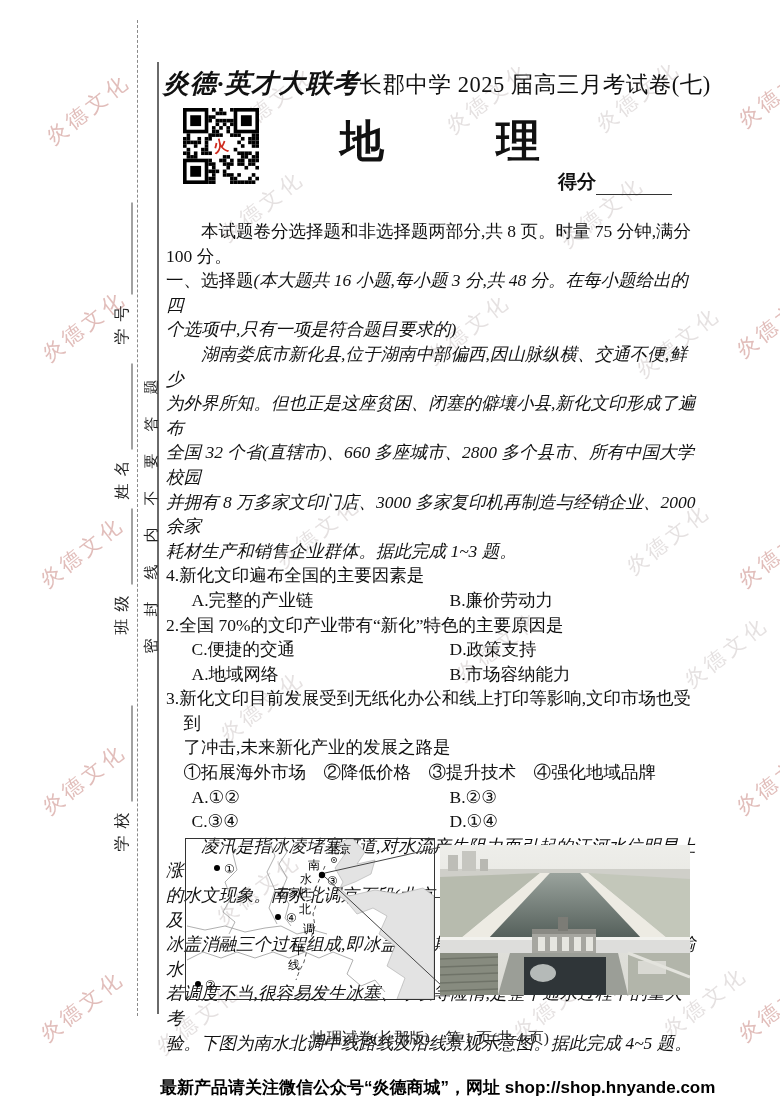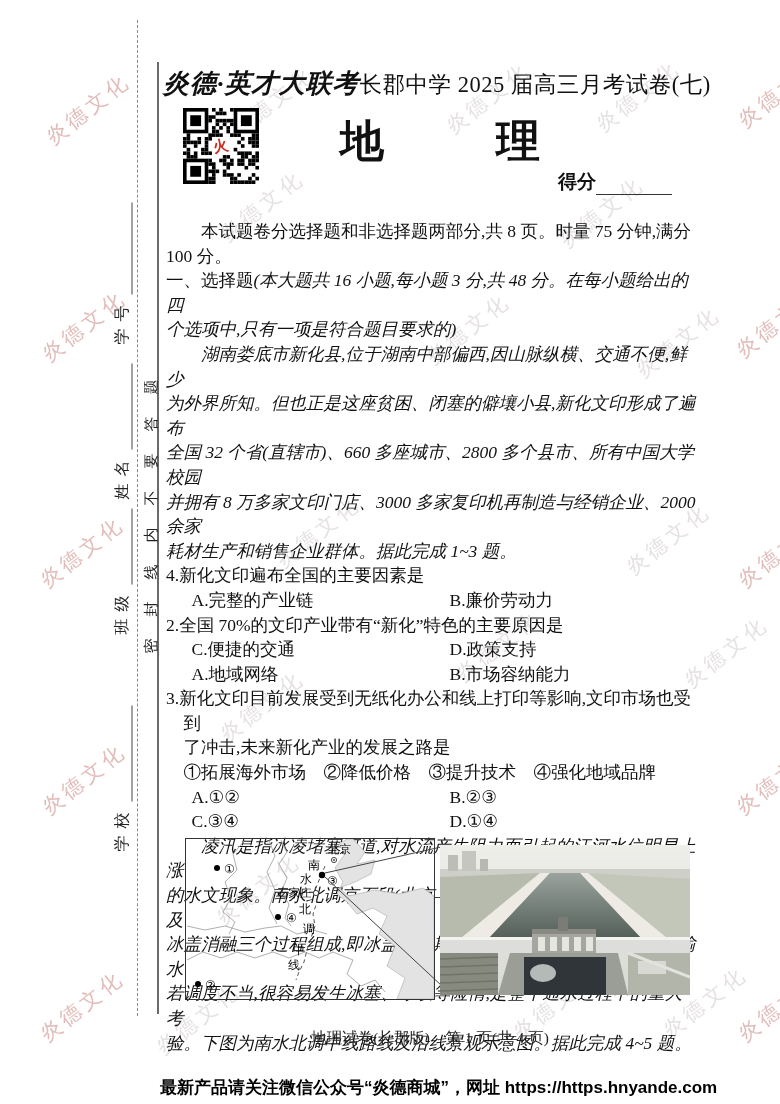--- a/index.html
+++ b/index.html
@@ -394,15 +394,15 @@
           <line x1="0" y1="138" x2="58" y2="136"></line>
         <line x1="0" y1="146" x2="58" y2="144"></line>
       </g>
       <rect x="188" y="108" width="62" height="42" fill="#b2b5aa"></rect>
       <rect x="198" y="116" width="28" height="13" fill="#d9d9d3"></rect>
       <line x1="188" y1="108" x2="250" y2="132" stroke="#e3e3dd" stroke-width="3"></line>
     </svg>
   </div>
 
   <div class="pagefoot">地理试卷(长郡版)　第 1 页(共 4 页)</div>
-  <div class="promo">最新产品请关注微信公众号“炎德商城”，网址 https://https.hnyande.com</div>
+  <div class="promo">最新产品请关注微信公众号“炎德商城”，网址 shop://shop.hnyande.com</div>
 
 </div>
 
 </body></html>

